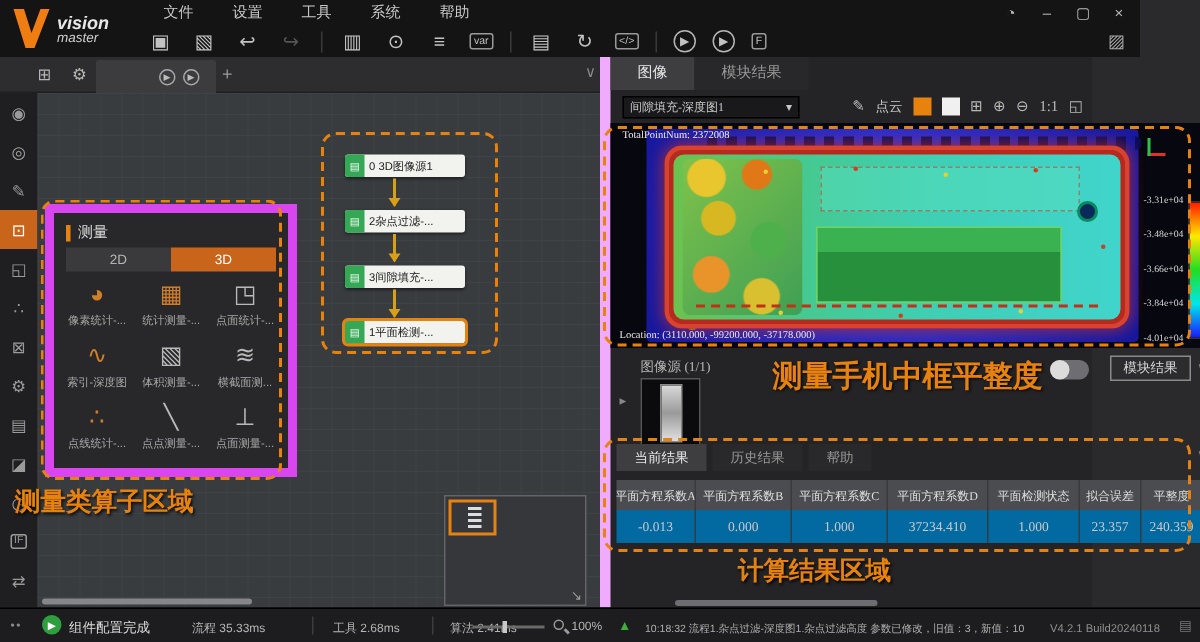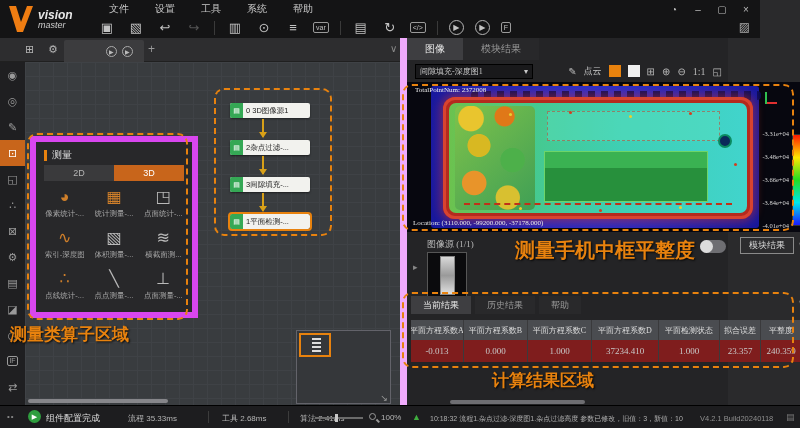--- a/index.html
+++ b/index.html
@@ -143,21 +143,21 @@
 
   
   .res-tabs { left:4px; top:258px; display:flex; gap:4px; }
   .res-tab { padding:0 12px; height:18px; line-height:18px; font-size:9px; color:#999; background:#29292b; }
   .res-tab.active { background:#3e3e41; color:#e8e8e8; }
   .res-chevron { left:391px; top:260px; color:#888; font-size:9px; }
   .rtable { left:4px; top:282px; width:390px; }
   .rrow { display:flex; }
   .rcell { font-size:8px; color:#ddd; display:flex; align-items:center; justify-content:center;
     height:20px; background:#4a4c50; border-right:1px solid #3a3a3c; white-space:nowrap; overflow:hidden; }
-  .rrow.vals .rcell { background:#7f1d1d; color:#c8c8c8; height:22px; font-size:9px;text-align:right; }
+  .rrow.vals .rcell { background:#0369a1; color:#c8c8c8; height:22px; font-size:9px;text-align:right; }
   .rcell:nth-child(1){width:53px} .rcell:nth-child(2){width:64px} .rcell:nth-child(3){width:64px}
   .rcell:nth-child(4){width:67px} .rcell:nth-child(5){width:61px} .rcell:nth-child(6){width:41px}
   .rcell:nth-child(7){width:40px; border-right:none}
 
   
   .ann-box { border:2px dashed #e8820e; border-radius:10px; pointer-events:none; }
   .ann-text { color:#e8820e; font-weight:bold; text-shadow:1px 1px 2px rgba(0,0,0,.85); pointer-events:none; white-space:nowrap; }
 
   
   .statusbar { left:0; top:405px; width:800px; height:23px; background:#1d1d1f; border-top:1px solid #000; }

